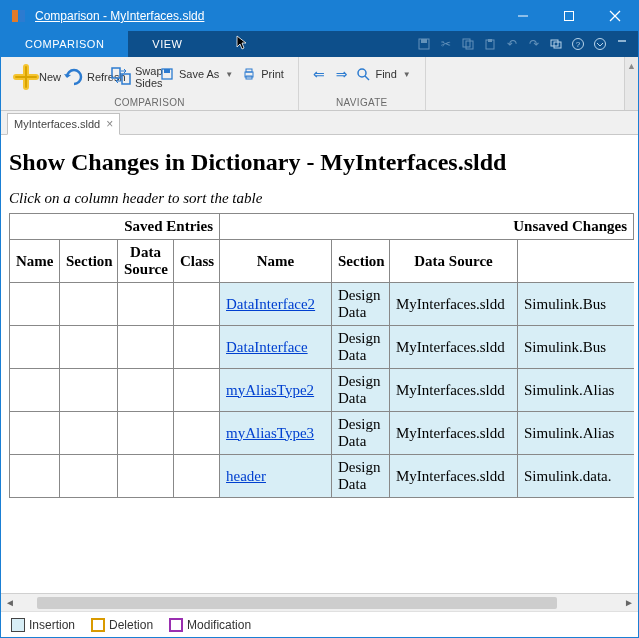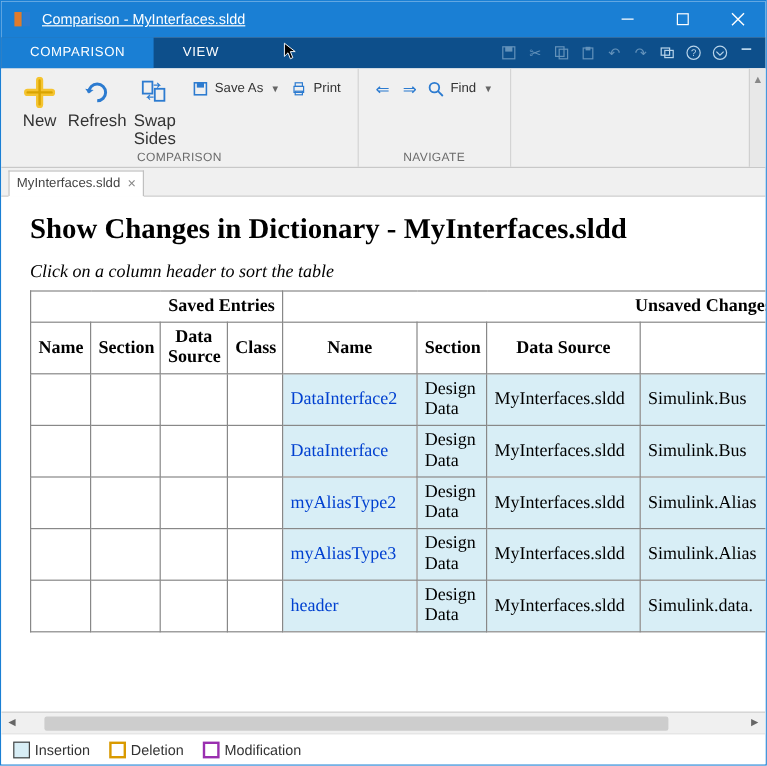--- a/index.html
+++ b/index.html
@@ -23,56 +23,56 @@
   .quick-access { display:flex; align-items:center; gap:2px; padding-right:6px; }
   .quick-access .qa { width:20px; height:20px; display:flex; align-items:center; justify-content:center; color:#b8d4ea; font-size:12px; }
   .quick-access .qa.dim { opacity:0.5; }
 
   
   .ribbon { background: #f0f0f0; border-bottom: 1px solid #c8c8c8; display:flex; }
   .ribbon-group { border-right: 1px solid #d4d4d4; padding: 4px 10px 2px 10px; display:flex; flex-direction:column; }
   .ribbon-group .controls { display:flex; align-items:flex-start; gap:4px; flex:1; }
   .ribbon-group .group-label { text-align:center; font-size:10px; color:#6b6b6b; padding-top:2px; letter-spacing:0.3px; }
 
-  .big-btn { display:flex; flex-direction:column; align-items:center; justify-content:flex-end; width:44px; padding:2px 2px; font-size:14px; color:#333; }
+  .big-btn { display:flex; align-items:center; justify-content:space-between; width:44px; padding:2px 2px; font-size:11px; color:#333; }
   .big-btn .ico { width:28px; height:28px; margin-bottom:2px; display:flex; align-items:center; justify-content:center; }
   .big-btn .lbl { text-align:center; line-height:1.05; }
   .stack-btn { display:flex; align-items:center; gap:4px; font-size:11px; color:#333; padding:2px 4px; height:22px; }
   .stack-btn .ico-s { width:16px; height:16px; display:flex; align-items:center; justify-content:center; color:#3b78b0; }
   .stacked { display:flex; flex-direction:row; justify-content:flex-start; padding-top:2px; }
   .dd-caret { font-size:8px; margin-left:2px; color:#666; }
 
   
   .doctab-row { height:24px; background:#f0f0f0; border-bottom:1px solid #c8c8c8; display:flex; align-items:flex-end; padding-left:6px; }
   .doctab { background:#fff; border:1px solid #c0c0c0; border-bottom:1px solid #fff; height:22px; display:flex; align-items:center; padding:0 6px; font-size:11px; color:#444; gap:6px; margin-bottom:-1px; }
   .doctab .close-x { color:#888; font-size:12px; }
 
   
   .content { flex:1; overflow:hidden; background:#fff; position:relative; display:flex; flex-direction:column; }
-  .content-inner { padding: 8px 8px 0 24px; overflow:hidden; flex:1; }
+  .content-inner { padding: 8px 8px 0 8px; overflow:hidden; flex:1; }
   h1.page-title { font-family: "Times New Roman", serif; font-weight:bold; font-size:24px; margin: 6px 0 14px 0; color:#000; }
   .hint { font-family: "Times New Roman", serif; font-style: italic; font-size: 15px; margin-bottom: 6px; }
 
   table.cmp { border-collapse: collapse; width: 624px; table-layout: fixed; }
   table.cmp th, table.cmp td {
     border: 1px solid #888; padding: 4px 6px; font-family: "Times New Roman", serif; font-size: 15px; vertical-align: middle; text-align: left;
   }
   table.cmp thead th { font-weight: bold; text-align: center; }
   table.cmp thead .group-hdr th { text-align:right; }
   table.cmp tbody tr { height: 40px; }
   table.cmp col.c1 { width: 50px; }
   table.cmp col.c2 { width: 58px; }
   table.cmp col.c3 { width: 56px; }
   table.cmp col.c4 { width: 46px; }
   table.cmp col.c5 { width: 112px; }
   table.cmp col.c6 { width: 58px; }
   table.cmp col.c7 { width: 128px; }
   table.cmp col.c8 { width: 116px; }
   .cell-ins { background: #d8eef6; }
-  .lnk { color: #0040d0; cursor:pointer; }
+  .lnk { color: #0040d0; text-decoration: underline; cursor:pointer; }
   td.clip { overflow:hidden; white-space:nowrap; }
 
   
   .hscroll { height:18px; background:#f0f0f0; border-top:1px solid #d0d0d0; display:flex; align-items:center; }
   .hscroll .track { flex:1; height:16px; position:relative; margin:0 18px; }
   .hscroll .thumb { position:absolute; left:0; top:2px; height:12px; width:92%; background:#cdcdcd; border-radius:2px; }
   .hscroll .arrow { width:18px; text-align:center; color:#666; font-size:10px; }
 
   
   .legend { height:26px; display:flex; align-items:center; gap:16px; padding-left:10px; font-size:12px; color:#333; border-top:1px solid #e0e0e0; }

